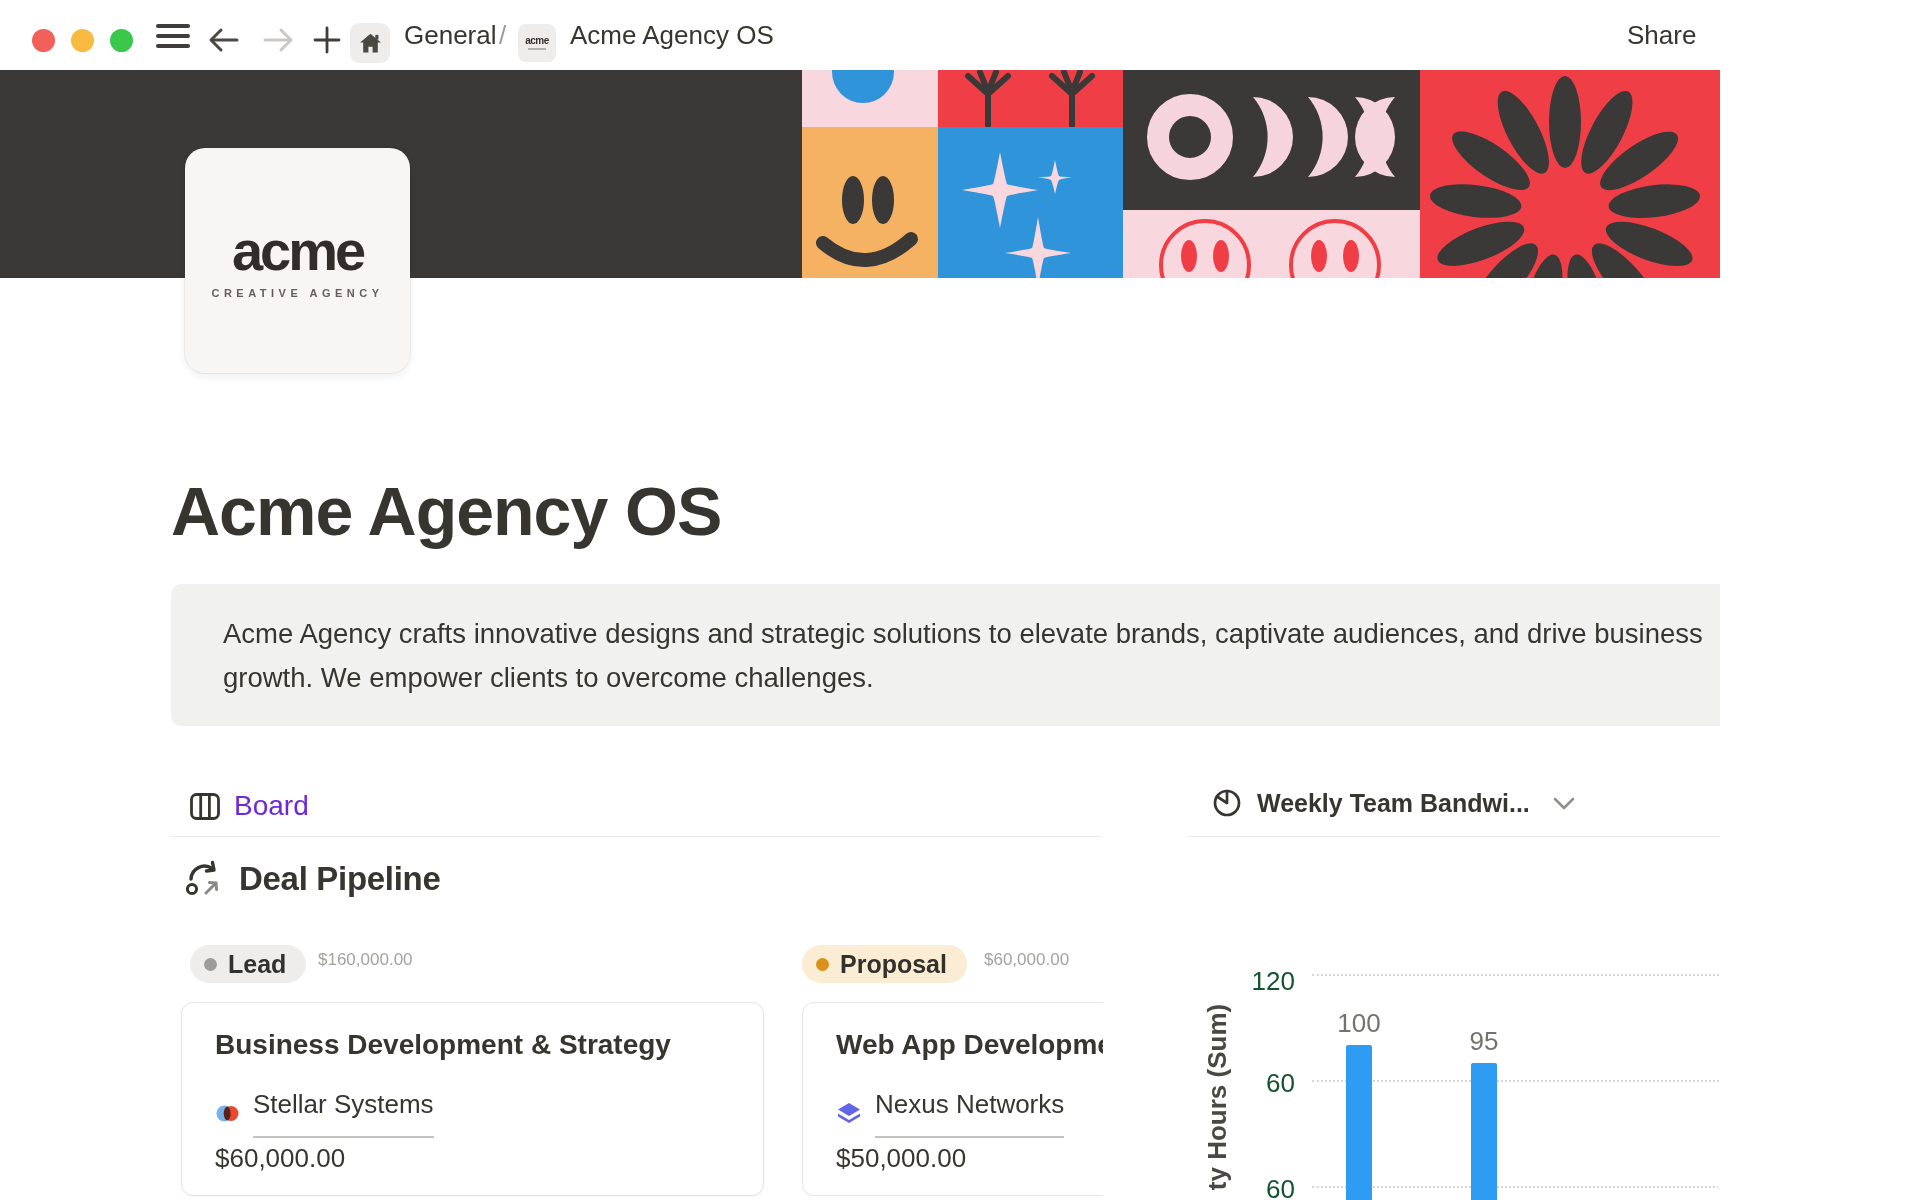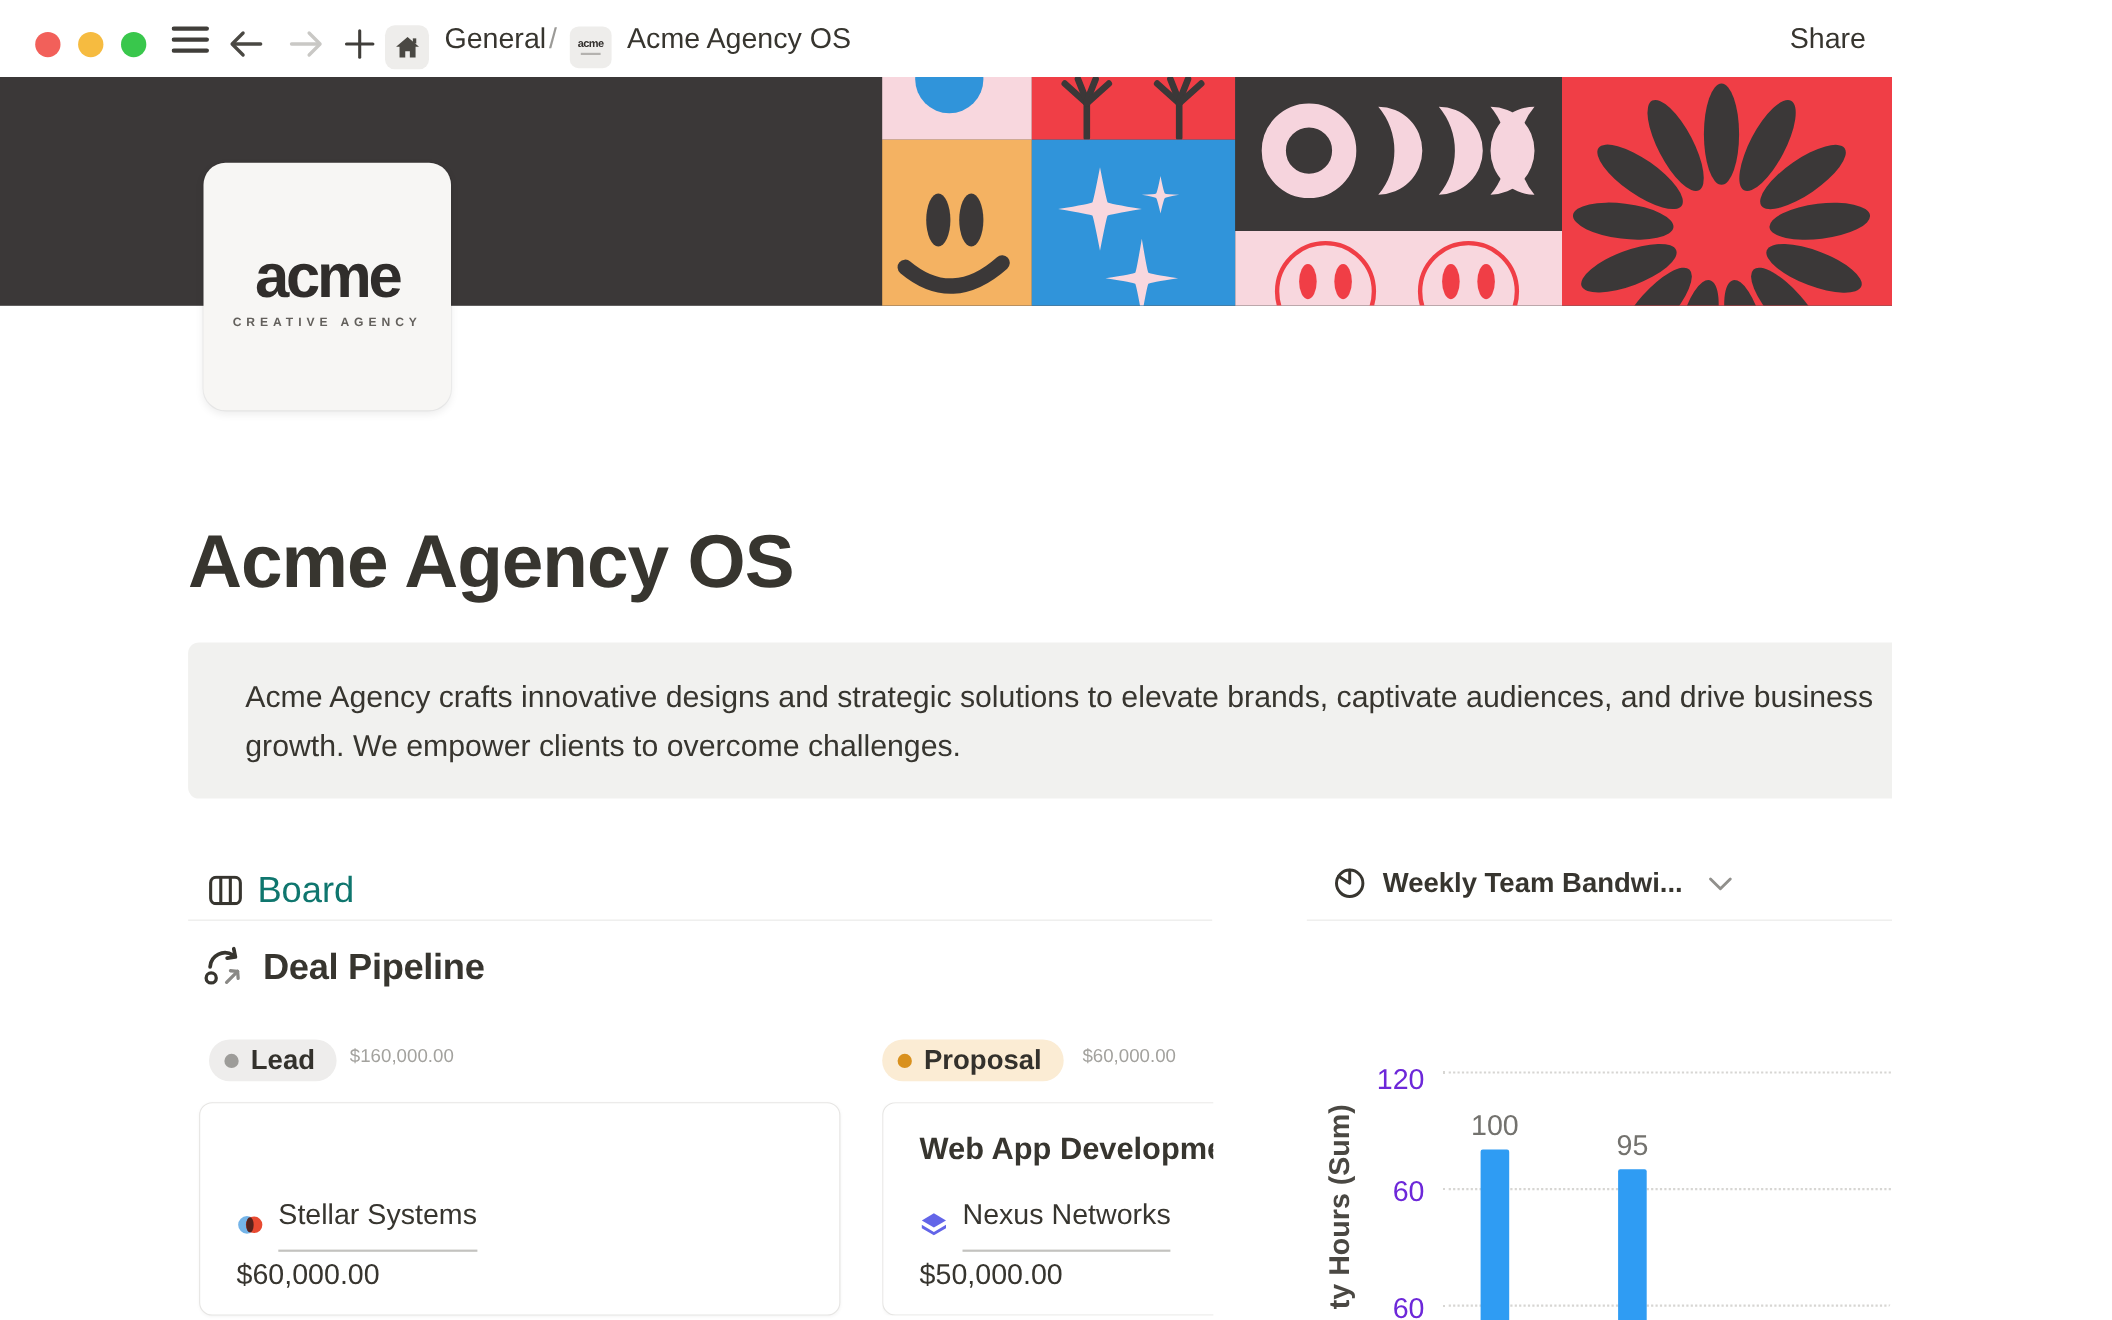--- a/index.html
+++ b/index.html
@@ -18,33 +18,33 @@
   
   .page-icon{position:absolute;left:185px;top:148px;width:225px;height:225px;background:#f7f6f4;border-radius:20px;box-shadow:0 0 0 1px rgba(15,15,15,.05),0 3px 8px rgba(15,15,15,.08);display:flex;flex-direction:column;align-items:center;justify-content:center;}
   .acme-word{font-size:56px;font-weight:800;letter-spacing:-3px;color:#302d2b;line-height:1;}
   .acme-sub{margin-top:8px;font-size:11px;font-weight:700;letter-spacing:4.5px;color:#63605c;}
   .page-title{position:absolute;left:171px;top:472px;font-size:68px;font-weight:800;color:#37352f;letter-spacing:-1px;}
   .toc-bar{position:absolute;left:1853px;width:31px;border-radius:2px;}
   .callout{position:absolute;left:171px;top:584px;width:1568px;height:142px;background:#f1f1ef;border-radius:10px;}
   .callout-text{position:absolute;left:52px;top:28px;width:1480px;font-size:27.5px;line-height:44px;color:#37352f;}
   
   .divider{position:absolute;height:1px;background:#e9e9e7;}
-  .tab-label{font-size:33px;font-weight:500;color:#0f766e;}
+  .tab-label{font-size:28px;font-weight:500;color:#6d28d9;}
   .h2{font-size:33px;font-weight:800;color:#37352f;letter-spacing:-.3px;}
   .pill{position:absolute;top:945px;height:38px;border-radius:19px;display:flex;align-items:center;padding:0 20px 0 14px;gap:11px;}
   .pill .dot{width:13px;height:13px;border-radius:50%;}
   .pill .pl{font-size:25px;font-weight:600;color:#33312c;}
   .gsum{position:absolute;top:950px;font-size:17px;color:#a3a29e;white-space:nowrap;}
   .card{background:#fff;border:1px solid #e6e5e3;border-radius:12px;box-shadow:0 1px 3px rgba(15,15,15,.04);position:absolute;}
   .card-title{position:absolute;left:33px;top:26px;font-size:28px;font-weight:600;color:#37352f;white-space:nowrap;}
   .card-rel{position:absolute;left:33px;top:86px;display:flex;align-items:center;gap:13px;}
   .rel-txt{font-size:26px;font-weight:500;color:#37352f;border-bottom:2px solid #c3c2bf;padding-bottom:16px;white-space:nowrap;}
   .card-amt{position:absolute;left:33px;top:140px;font-size:26px;color:#37352f;}
   
-  .ytick{position:absolute;width:62px;text-align:right;font-size:26px;color:#6d28d9;}
+  .ytick{position:absolute;width:62px;text-align:right;font-size:26px;color:#14532d;}
   .gridline{position:absolute;left:1312px;width:411px;border-top:2px dotted #d7d6d3;}
   .bar{position:absolute;width:26px;background:#2f9cf3;border-radius:2px 2px 0 0;}
   .bar-label{position:absolute;width:80px;text-align:center;font-size:26px;color:#73726e;}
   .ylab{position:absolute;left:1068px;top:1081px;width:300px;height:32px;text-align:center;font-size:26px;font-weight:700;color:#4a4843;transform:rotate(-90deg);}
   .ai-btn{position:absolute;left:1824px;top:1105px;width:68px;height:68px;border-radius:50%;background:#fff;border:1px solid #ececea;box-shadow:0 3px 10px rgba(15,15,15,.1);display:flex;align-items:center;justify-content:center;}
   svg{display:block;}
 </style>
 </head>
 <body>
 
@@ -304,20 +304,21 @@
 
   <div class="pill" style="left:802px;background:#fbecd4;align-items:center;">
     <span class="dot" style="background:#d9911e;"></span>
     <span class="pl">Proposal</span>
   </div>
   <div class="gsum" style="left:984px;width:120px;overflow:hidden;">
     <span style="white-space:nowrap;">$60,000.00</span>
   </div>
 
   <div class="card" style="left:181px;top:1002px;width:581px;height:192px;">
+    <div class="card-title">Business Development &amp; Strategy</div>
     <div class="card-rel">
       <svg width="25" height="25" viewBox="0 0 25 25">
         <circle cx="9.5" cy="12.5" r="8" fill="#74b4e8"></circle>
         <circle cx="16" cy="12.5" r="7.5" fill="#e84a31"></circle>
         <ellipse cx="12.2" cy="12.5" rx="3.4" ry="6.8" fill="#57231c"></ellipse>
       </svg>
       <span class="rel-txt">Stellar Systems</span>
     </div>
     <div class="card-amt">$60,000.00</div>
   </div>

